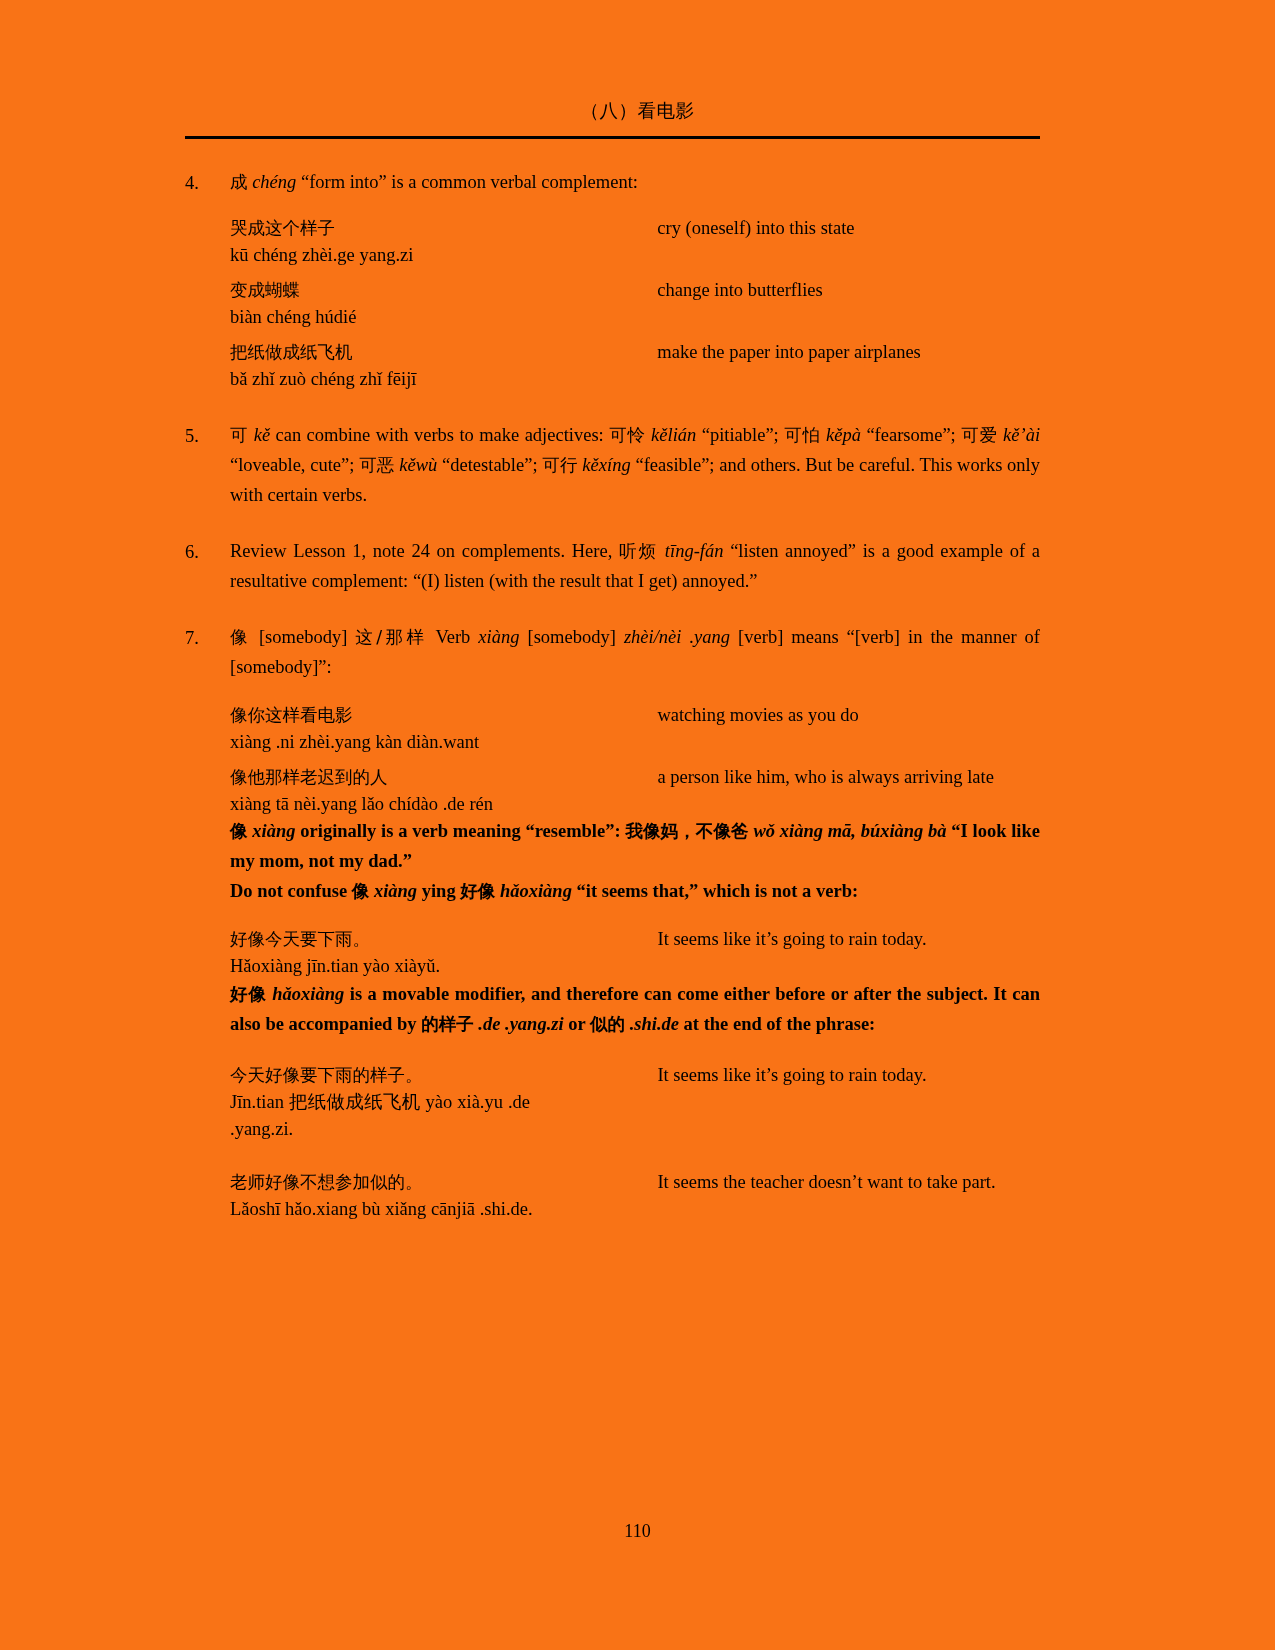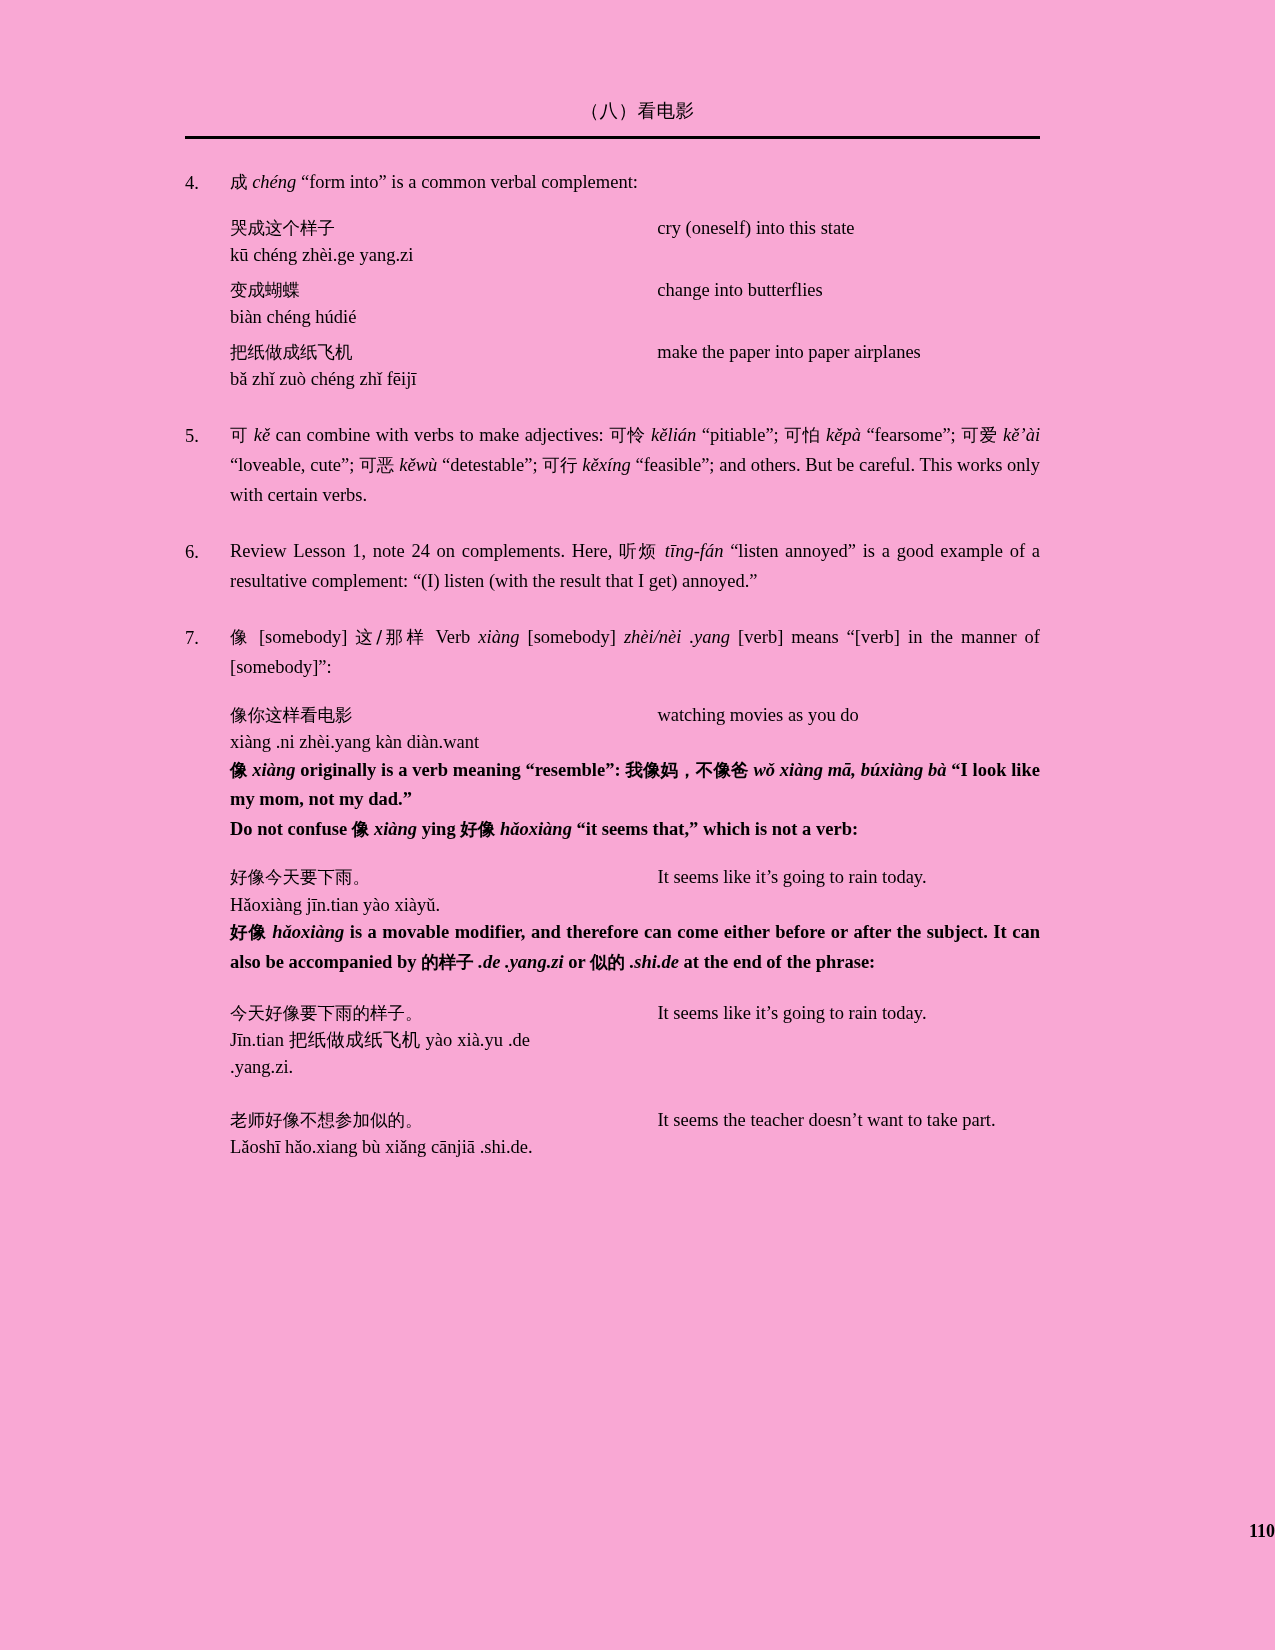--- a/index.html
+++ b/index.html
@@ -9,21 +9,21 @@
   }
   body {
     font-family: "Liberation Serif", "DejaVu Serif", serif;
     color: #000000;
   }
   .page {
     position: relative;
     width: 1275px;
     height: 1650px;
     margin: 0 auto;
-    background: #f9a8d4;
+    background: #f97316;
     box-sizing: border-box;
   }
   .header {
     position: absolute;
     top: 98px;
     left: 0;
     width: 100%;
     text-align: center;
     font-size: 18.5px;
     letter-spacing: 0.5px;
@@ -126,23 +126,22 @@
     text-align: justify;
     text-justify: inter-word;
     margin-top: 20px;
     font-weight: bold;
   }
   .page-number {
     position: absolute;
     bottom: 108px;
     left: 0;
     width: 100%;
-    text-align: right;
+    text-align: center;
     font-size: 18px;
-    font-weight: bold;
   }
 </style>
 </head>
 <body>
 
 <div class="page">
 
   <div class="header">
     <span class="cjk" style="font-size:18.5px">（八）看电影</span>
   </div>
@@ -215,20 +214,29 @@
           <tbody>
               <tr class="ex-row">
             <td class="left">
               <span class="hanzi">像你这样看电影</span>
               <span class="pinyin">xiàng .ni zhèi.yang kàn diàn.want</span>
             </td>
             <td class="right">
               <span class="trans">watching movies as you do</span>
             </td>
           </tr>
+          <tr class="ex-row">
+            <td class="left">
+              <span class="hanzi">像他那样老迟到的人</span>
+              <span class="pinyin">xiàng tā nèi.yang lǎo chídào .de rén</span>
+            </td>
+            <td class="right">
+              <span class="trans j">a person like him, who is always arriving late</span>
+            </td>
+          </tr>
         </tbody>
           </table>
 
         <p class="para"><span><span class="cjk">像</span><i> xiàng </i><span>originally is a verb meaning “resemble”: </span><span class="cjk">我像妈，不像爸</span><i> wǒ xiàng mā, búxiàng bà </i><span>“I look like my mom, not my dad.”</span></span></p>
         <p class="para"><span><span>Do not confuse  </span><span class="cjk">像</span><i> xiàng </i><span>ying  </span><span class="cjk">好像</span><i> hǎoxiàng </i><span>“it seems that,” which is not a verb:</span></span></p>
 
         <table class="examples" style="margin-top:19px">
           <tbody>
               <tr class="ex-row">
             <td class="left">

